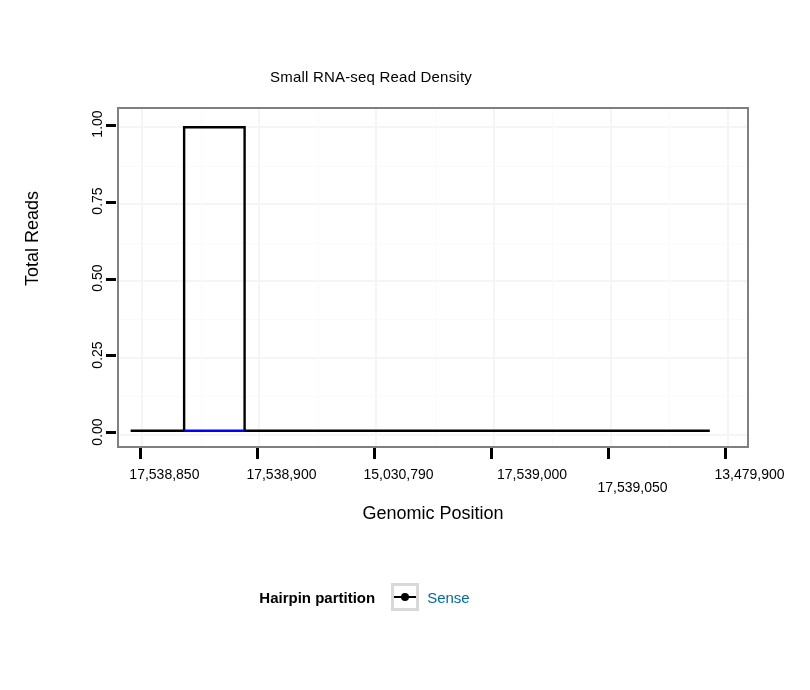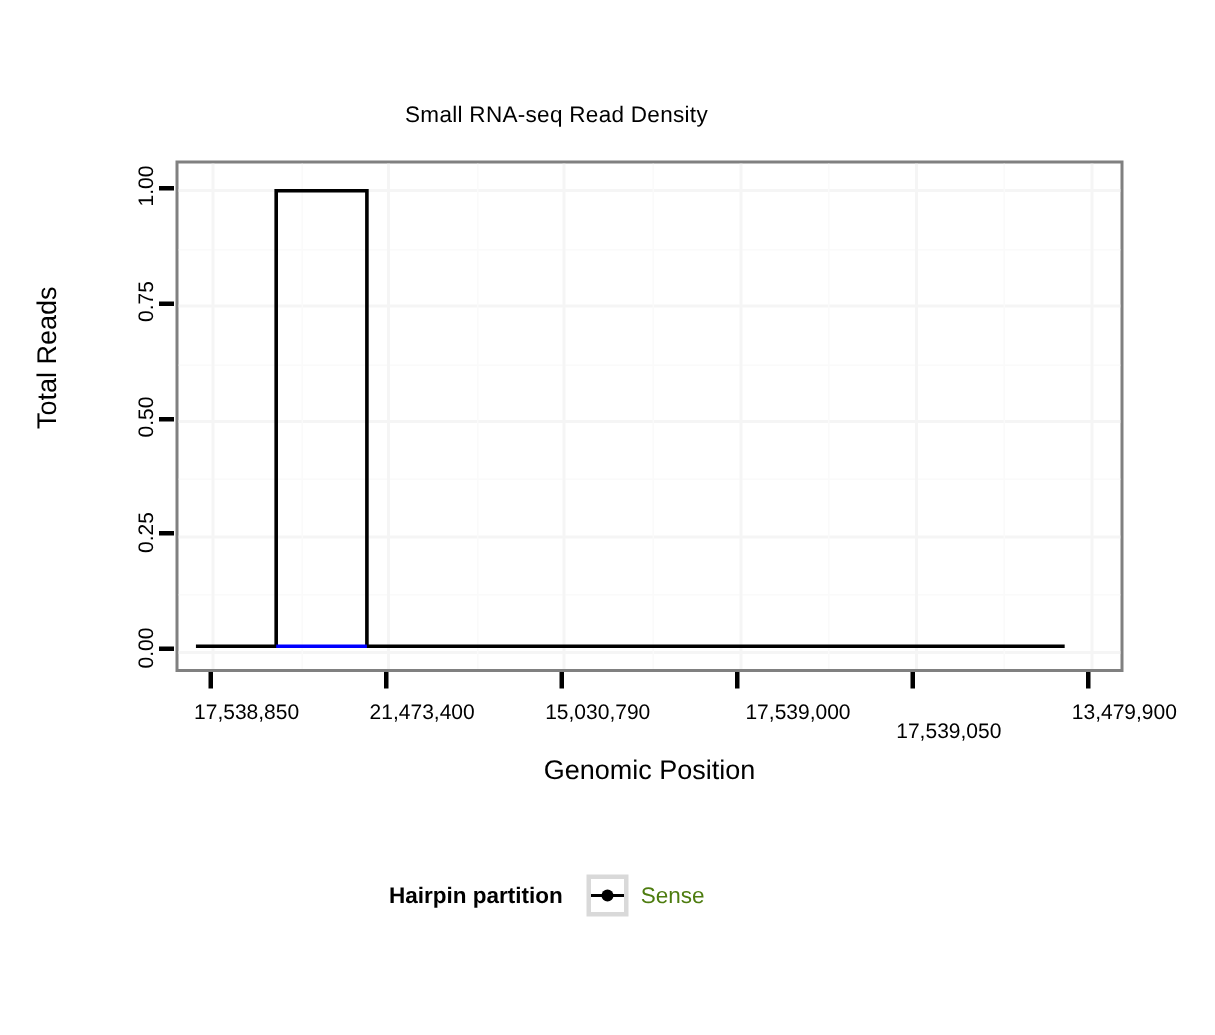--- a/index.html
+++ b/index.html
@@ -165,21 +165,21 @@
   .legend-key-dot {
     position: absolute;
     left: 7px;
     top: 7px;
     width: 8px;
     height: 8px;
     border-radius: 50%;
   }
   .legend-label {
     font-size: 15px;
-    color: #4d7c0f;
+    color: #0369a1;
     white-space: nowrap;
   }
 </style>
 </head>
 <body>
 
 <div id="chart-title">Small RNA-seq Read Density</div>
 
 <div id="plot-panel">
   <div id="gridlines">
@@ -221,21 +221,21 @@
     <div class="y-tick-label" style="width: 60px; left: 67px; top: 193.234px; transform: rotate(-90deg); transform-origin: center center;">0.75</div>
     <div class="y-tick-mark" style="left: 106px; top: 123.932px;"></div>
     <div class="y-tick-label" style="width: 60px; left: 67px; top: 116.432px; transform: rotate(-90deg); transform-origin: center center;">1.00</div>
   </div>
 <div id="y-axis-title">Total Reads</div>
 
 <div id="x-axis">
     <div class="x-tick-mark" style="left: 138.907px; top: 448px;"></div>
     <div class="x-tick-label" style="left: 140.407px; top: 466px;">17,538,850</div>
     <div class="x-tick-mark" style="left: 255.944px; top: 448px;"></div>
-    <div class="x-tick-label" style="left: 257.444px; top: 466px;">21,473,400</div>
+    <div class="x-tick-label" style="left: 257.444px; top: 466px;">17,538,900</div>
     <div class="x-tick-mark" style="left: 372.981px; top: 448px;"></div>
     <div class="x-tick-label" style="left: 374.481px; top: 466px;">15,030,790</div>
     <div class="x-tick-mark" style="left: 490.019px; top: 448px;"></div>
     <div class="x-tick-label" style="left: 508px; top: 466px;">17,539,000</div>
     <div class="x-tick-mark" style="left: 607.056px; top: 448px;"></div>
     <div class="x-tick-label" style="left: 608.556px; top: 479px;">17,539,050</div>
     <div class="x-tick-mark" style="left: 724.093px; top: 448px;"></div>
     <div class="x-tick-label" style="left: 725.593px; top: 466px;">13,479,900</div>
   </div>
 <div id="x-axis-title">Genomic Position</div>

